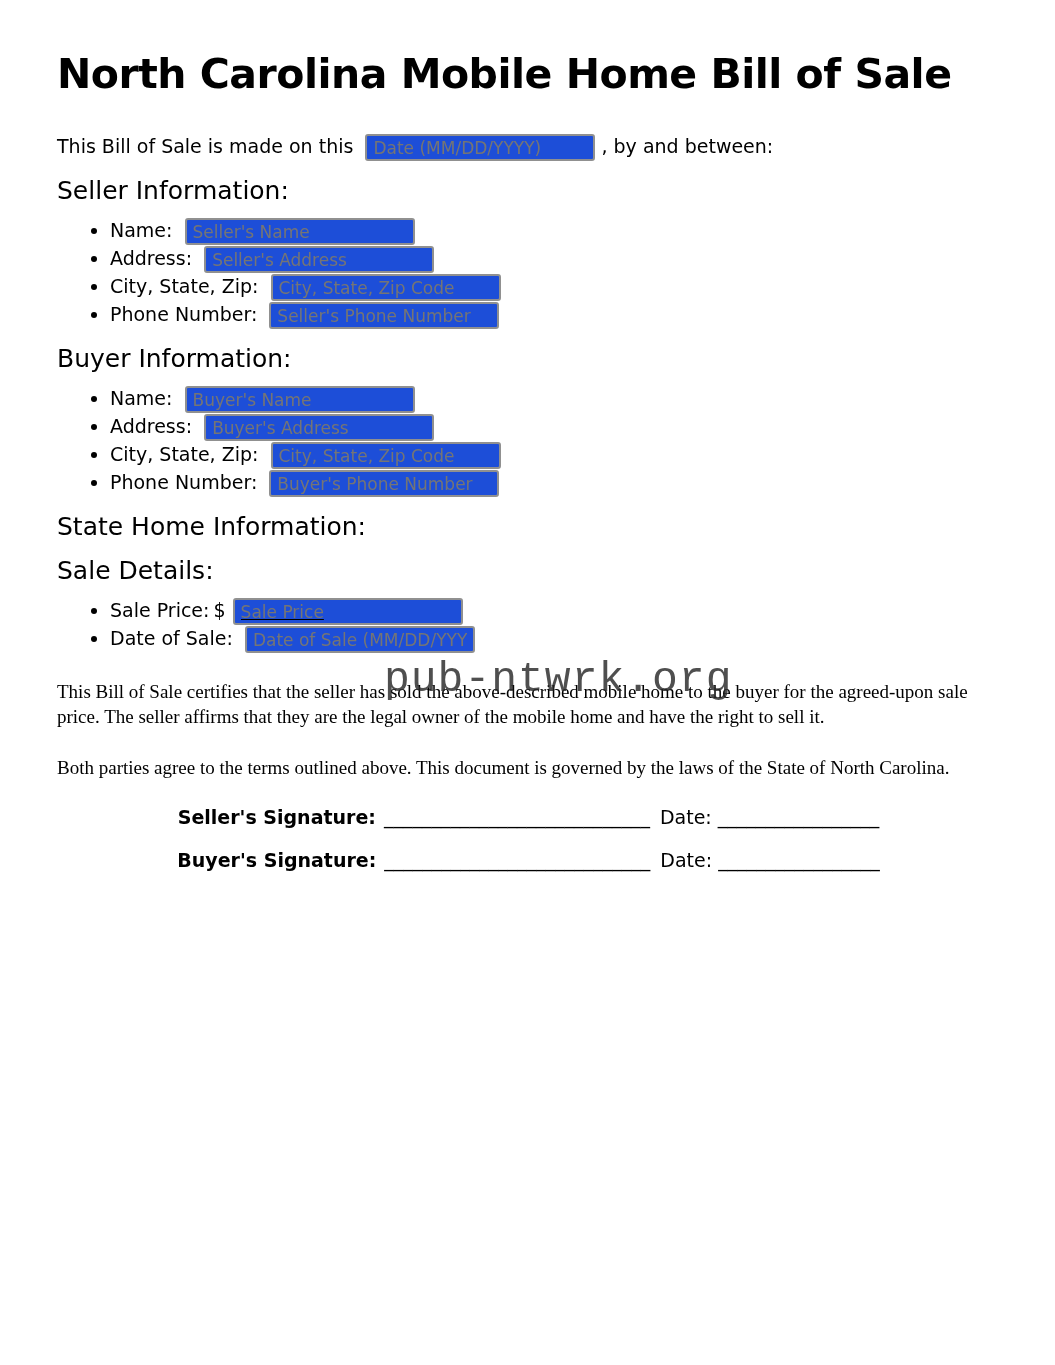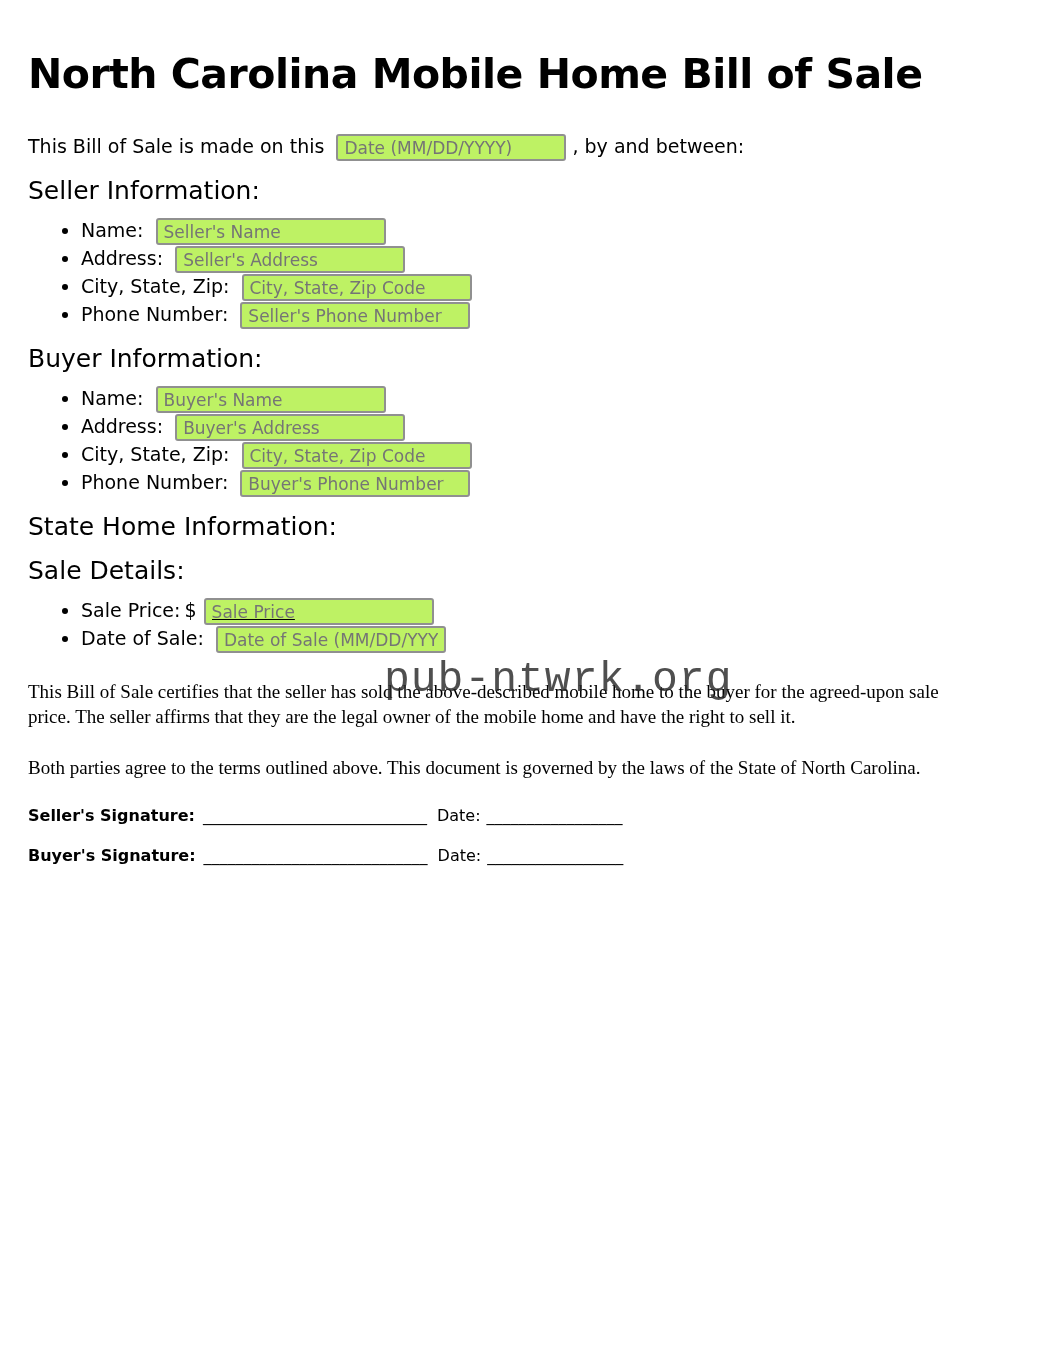--- a/index.html
+++ b/index.html
@@ -4,21 +4,21 @@
 <style>
   html, body { margin: 0; padding: 0; }
   body {
     width: 1055px; height: 1365px;
     background: #ffffff;
     color: #000;
     font-family: "DejaVu Sans", sans-serif;
     position: relative;
     overflow: hidden;
   }
-  .page { padding: 50px 55px 0 28px; }
+  .page { padding: 50px 55px 0 57px; }
 
   h1.title {
     font-size: 41px;
     font-weight: bold;
     margin: 0 0 36px 0;
     white-space: nowrap;
     letter-spacing: -0.5px;
   }
 
   .bodytext { font-size: 19px; line-height: 25px; }
@@ -32,35 +32,35 @@
   }
 
   ul.field-list { margin: 0 0 2px 0; padding: 0 0 0 53px; list-style: disc; }
   ul.field-list li { font-size: 19px; line-height: 27px; }
 
   input.fld {
     box-sizing: border-box;
     width: 230px; height: 27px;
     border: 2px solid #909090;
     border-radius: 3px;
-    background: #bef264;
+    background: #1d4ed8;
     font-family: "DejaVu Sans", sans-serif;
     font-size: 17px;
     padding: 0 6px;
     margin-left: 6px;
     vertical-align: middle;
     color: #000;
   }
   input.fld::placeholder { color: #757575; opacity: 1; }
   .currency { margin-left: 4px; }
   .currency + input.fld { margin-left: 1px; text-decoration: underline; }
 
   p.para { margin: 26px 0; max-width: 941px; font-family: Liberation Serif, serif; }
 
-  p.sig { margin: 21px 0; font-size: 16px; white-space: nowrap; }
+  p.sig { margin: 21px 0; font-size: 19px; white-space: nowrap; text-align: center; }
   p.sig .sig-label { font-weight: bold; margin-right: 8px; }
   p.sig .date-label { margin: 0 6px 0 10px; }
 
   .watermark {
     position: absolute;
     left: 352px; top: 655px;
     font-family: "Liberation Mono", monospace;
     font-size: 43px;
     letter-spacing: 1px;
     color: rgba(40,40,40,0.82);

